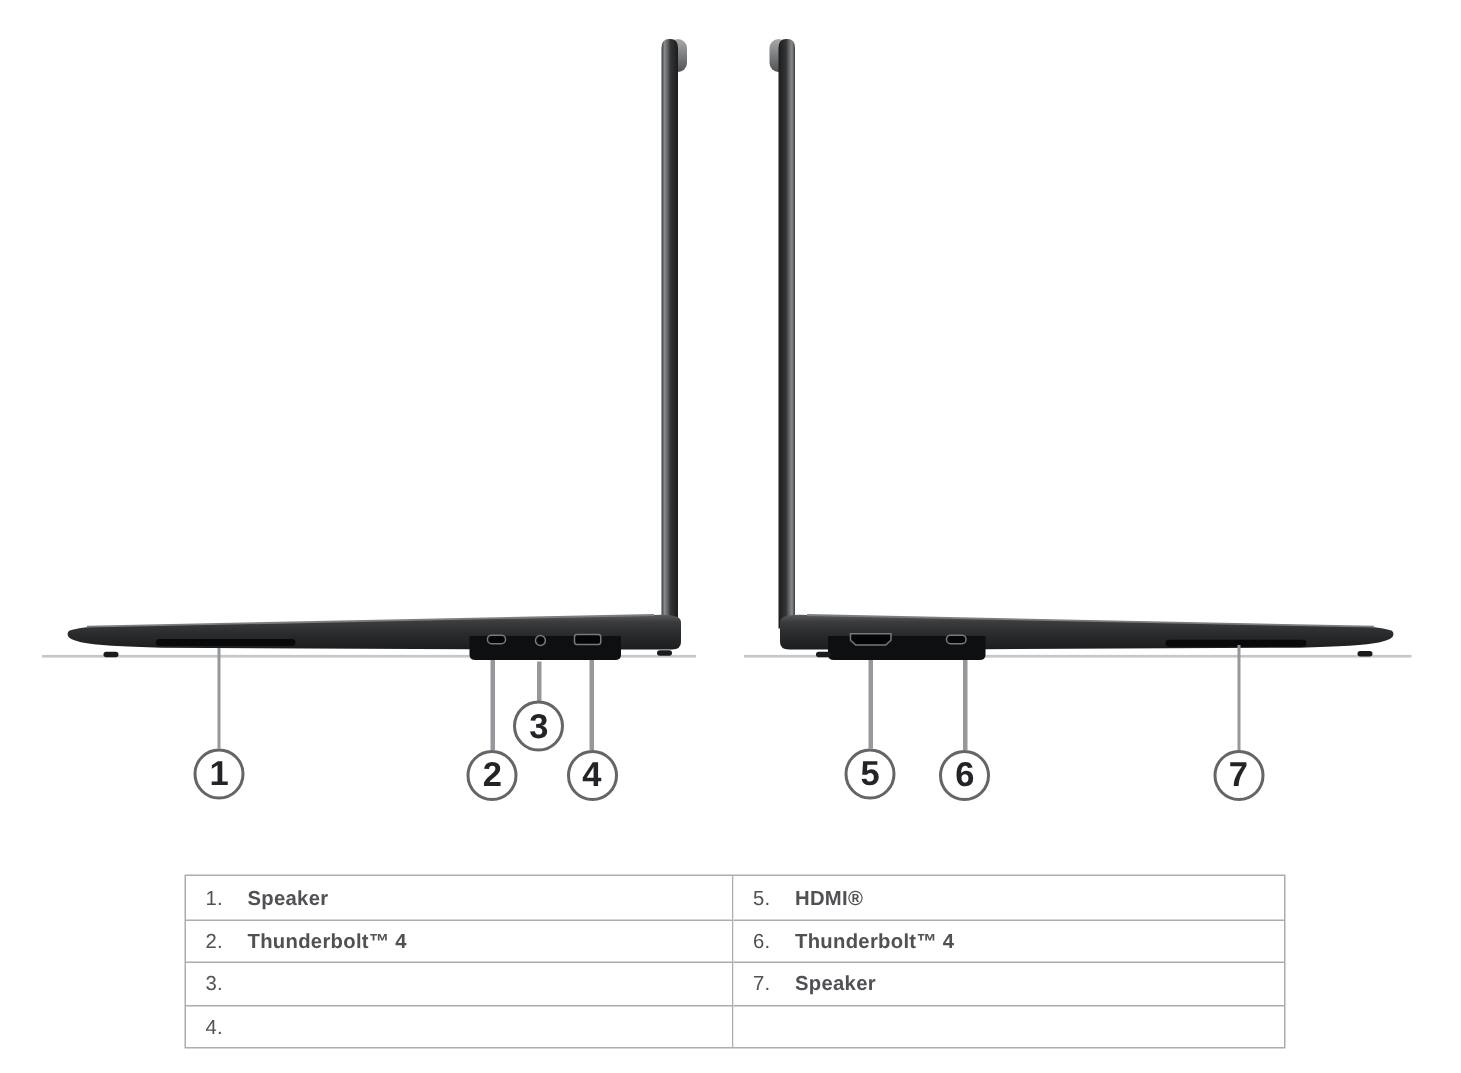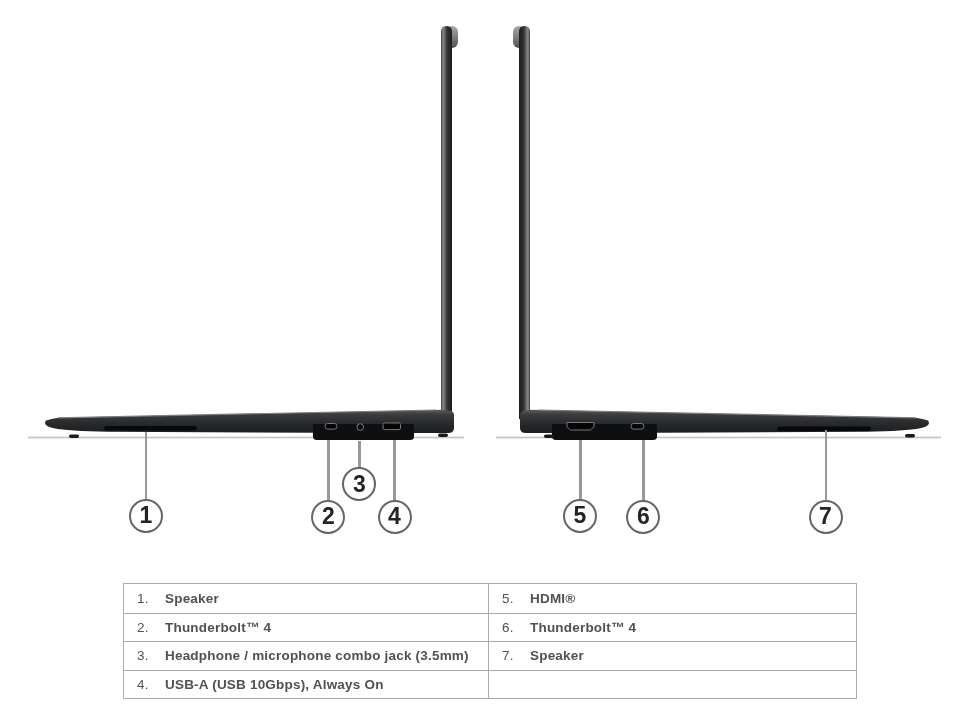--- a/index.html
+++ b/index.html
@@ -130,29 +130,27 @@
     <div class="cell">
       <span class="num">2.</span>
       <span class="lbl">Thunderbolt™ 4</span>
     </div>
     <div class="cell">
       <span class="num">6.</span>
       <span class="lbl">Thunderbolt™ 4</span>
     </div>
     <div class="cell">
       <span class="num">3.</span>
-      <span class="lbl">Headphone / microphone combo jack (3.5mm)</span>
     </div>
     <div class="cell">
       <span class="num">7.</span>
       <span class="lbl">Speaker</span>
     </div>
     <div class="cell">
       <span class="num">4.</span>
-      <span class="lbl">USB-A (USB 10Gbps), Always On</span>
     </div>
     <div class="cell">
       <span class="num"></span>
       <span class="lbl"></span>
     </div>
   </div>
 
 </div>
 
 </body></html>

